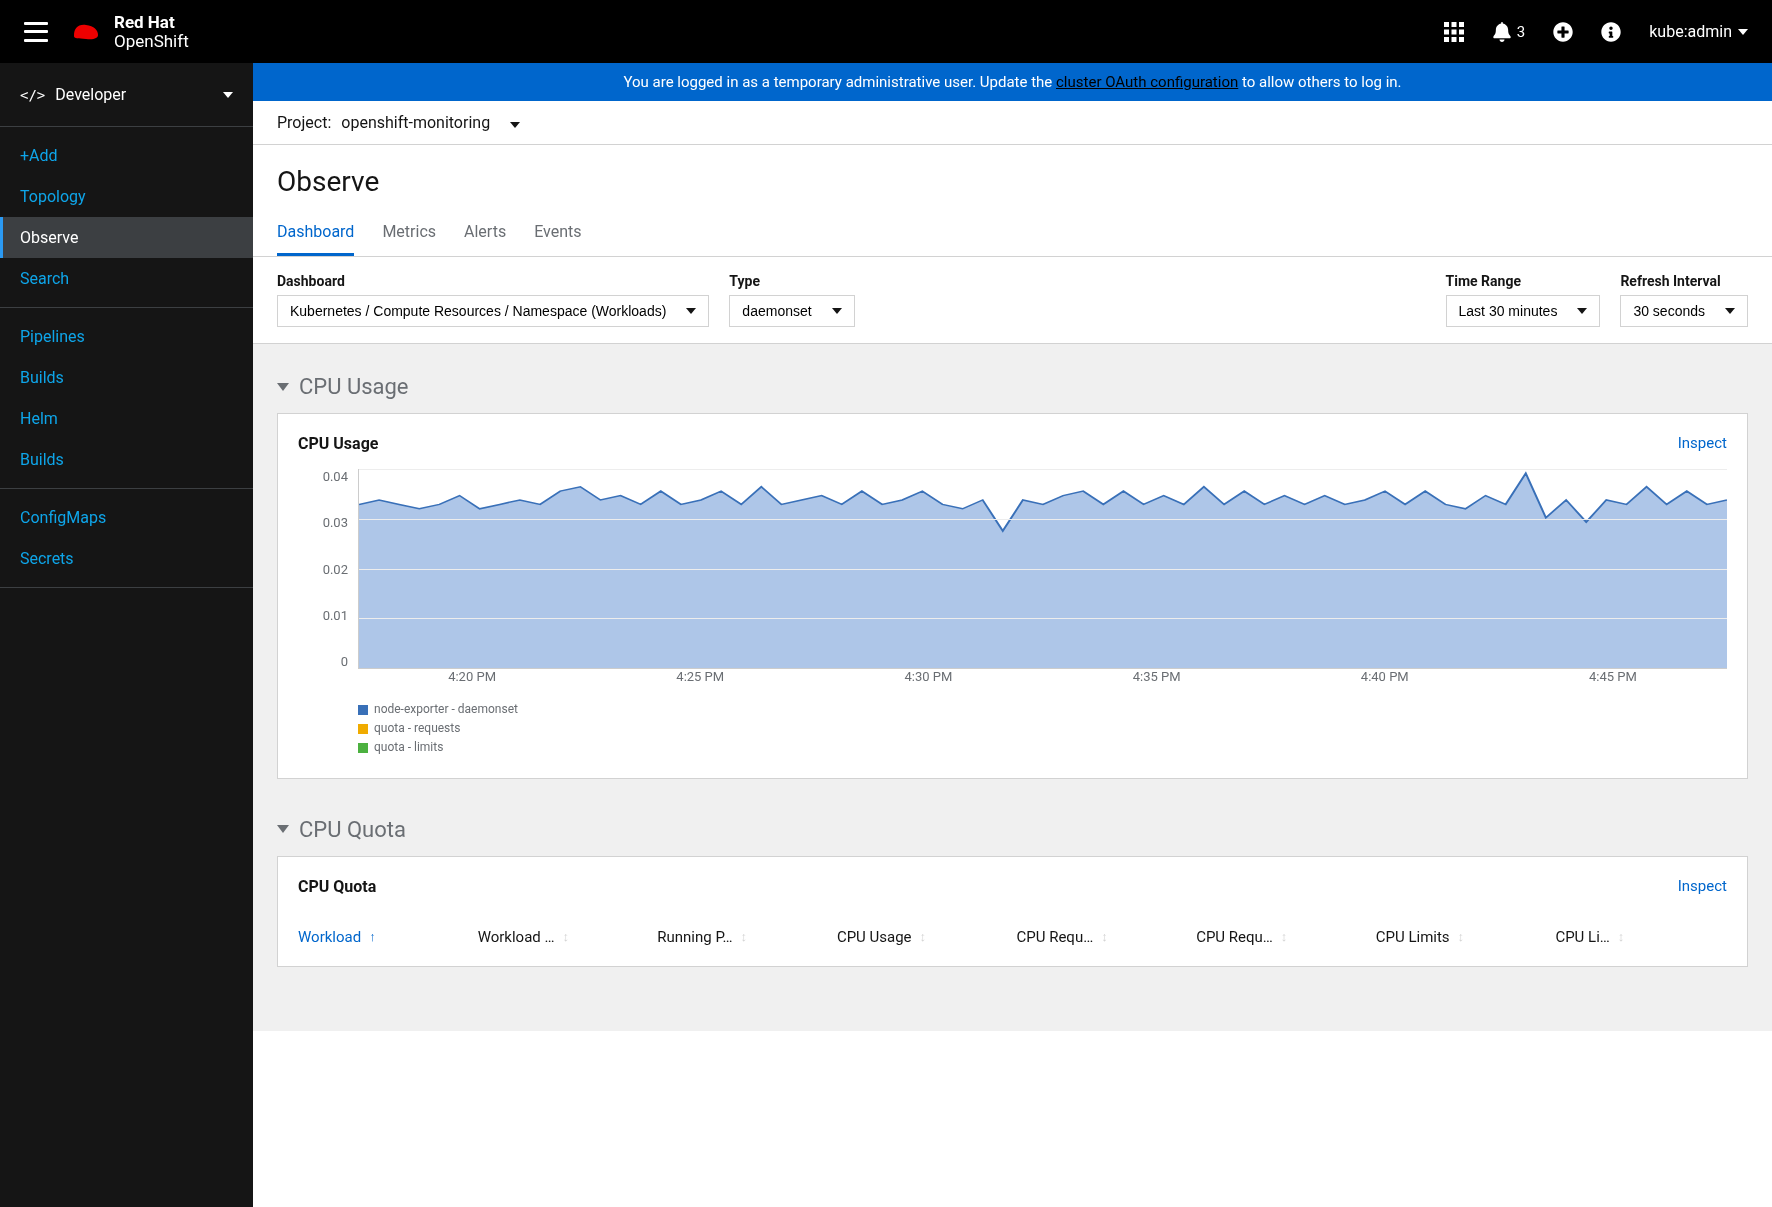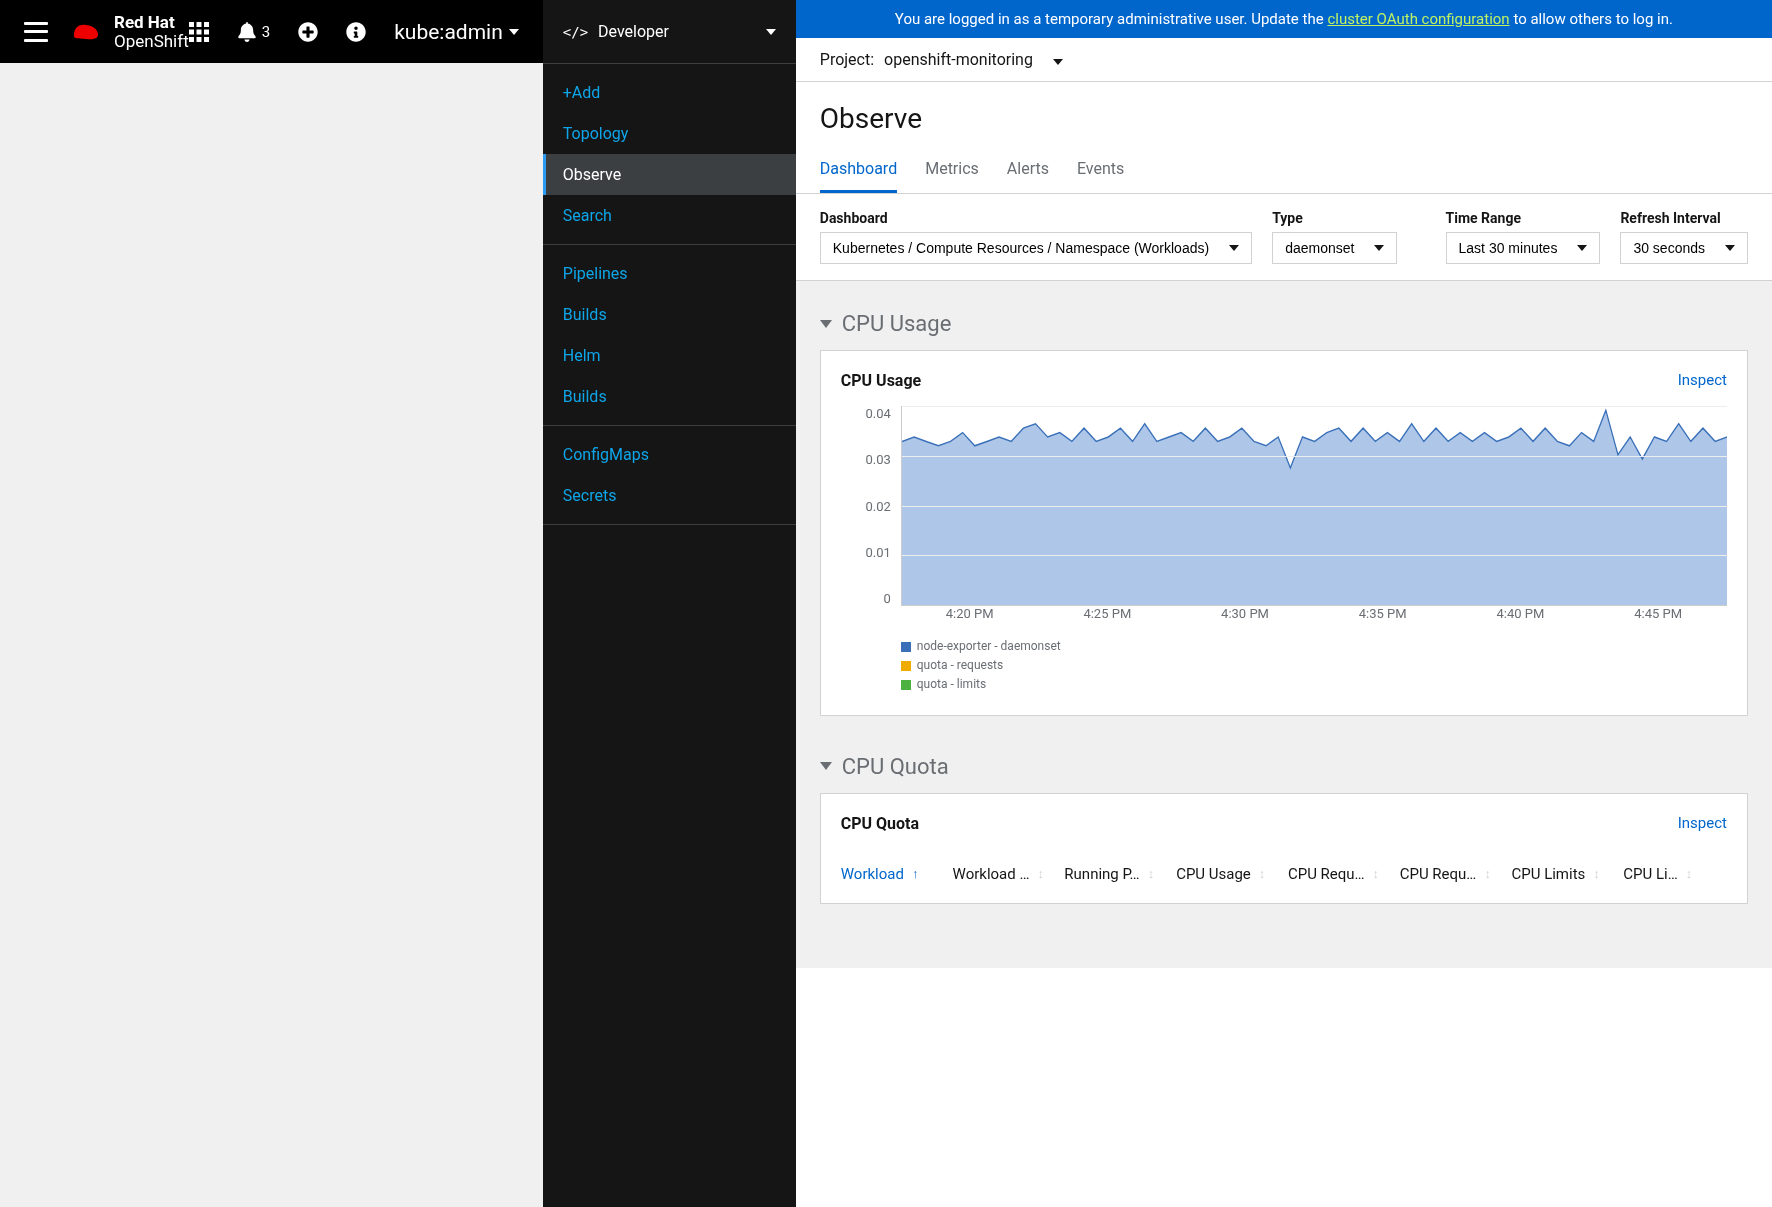--- a/index.html
+++ b/index.html
@@ -1,51 +1,51 @@
 <!DOCTYPE html>
 <html><head>
 <meta charset="utf-8">
 <style>
 * { margin: 0; padding: 0; box-sizing: border-box; }
 body { font-family: -apple-system, BlinkMacSystemFont, "Segoe UI", Roboto, "Helvetica Neue", Arial, sans-serif; font-size: 14px; color: #151515; background: #f0f0f0; }
-.app { display: flex; flex-direction: row; height: 100vh; width: 1772px; }
+.app { display: flex; flex-direction: column; height: 100vh; width: 1772px; }
 
 
 .masthead { background: #000; color: #fff; height: 63px; display: flex; align-items: center; padding: 0 24px; justify-content: space-between; }
 .masthead-left { display: flex; align-items: center; gap: 20px; }
 .hamburger { width: 24px; height: 20px; display: flex; flex-direction: column; justify-content: space-between; cursor: pointer; }
 .hamburger span { display: block; height: 3px; background: #fff; border-radius: 1px; }
 .brand { display: flex; align-items: center; gap: 10px; }
 .brand-text { line-height: 1.1; }
 .brand-text .rh { font-weight: 700; font-size: 17px; }
 .brand-text .os { font-weight: 400; font-size: 17px; }
 .masthead-right { display: flex; align-items: center; gap: 28px; }
 .masthead-icon { width: 20px; height: 20px; fill: #fff; cursor: pointer; }
 .bell-wrap { display: flex; align-items: center; gap: 5px; font-size: 15px; }
-.user-menu { display: flex; align-items: center; gap: 6px; font-size: 21px; cursor: pointer; }
+.user-menu { display: flex; align-items: center; gap: 6px; font-size: 16px; cursor: pointer; }
 .caret-down { width: 0; height: 0; border-left: 5px solid transparent; border-right: 5px solid transparent; border-top: 6px solid #fff; }
 
 
 .body-row { display: flex; flex: 1; min-height: 0; }
 
 
 .sidebar { width: 253px; background: #151515; color: #d2d2d2; display: flex; flex-direction: column; }
 .perspective-switcher { display: flex; align-items: center; padding: 22px 20px; border-bottom: 1px solid #3c3f42; cursor: pointer; justify-content: space-between; }
 .perspective-switcher .label { display: flex; align-items: center; gap: 10px; font-size: 16px; color: #fff; }
 .code-icon { font-family: monospace; font-size: 14px; color: #fff; }
 .sidebar-nav { flex: 1; overflow-y: auto; }
 .sidebar-section { padding: 8px 0; border-bottom: 1px solid #3c3f42; }
 .sidebar-item { padding: 11px 20px; font-size: 16px; cursor: pointer; color: #0ea5e9; }
 .sidebar-item.active { background: #3c3f42; color: #fff; position: relative; }
 .sidebar-item.active::before { content: ""; position: absolute; left: 0; top: 0; bottom: 0; width: 3px; background: #2b9af3; }
 
 
 .main { flex: 1; display: flex; flex-direction: column; overflow: hidden; background: #fff; }
 .banner { background: #0066cc; color: #fff; padding: 10px 24px; text-align: center; font-size: 15px; }
-.banner a { color: #bef264; text-decoration: underline; }
+.banner a { color: #000000; text-decoration: underline; }
 .project-bar { padding: 12px 24px; border-bottom: 1px solid #d2d2d2; display: flex; align-items: center; gap: 10px; font-size: 16px; }
 .project-bar .caret { margin-left: 10px; }
 
 .page-content { flex: 1; overflow-y: auto; }
 .page-header { padding: 20px 24px 0; }
 .page-title { font-size: 28px; font-weight: 400; color: #151515; }
 .tabs { display: flex; gap: 28px; padding: 16px 24px 0; border-bottom: 1px solid #d2d2d2; }
 .tab { padding: 8px 0 12px; font-size: 16px; color: #6a6e73; cursor: pointer; border-bottom: 3px solid transparent; }
 .tab.active { color: #0066cc; border-bottom-color: #0066cc; }
 

